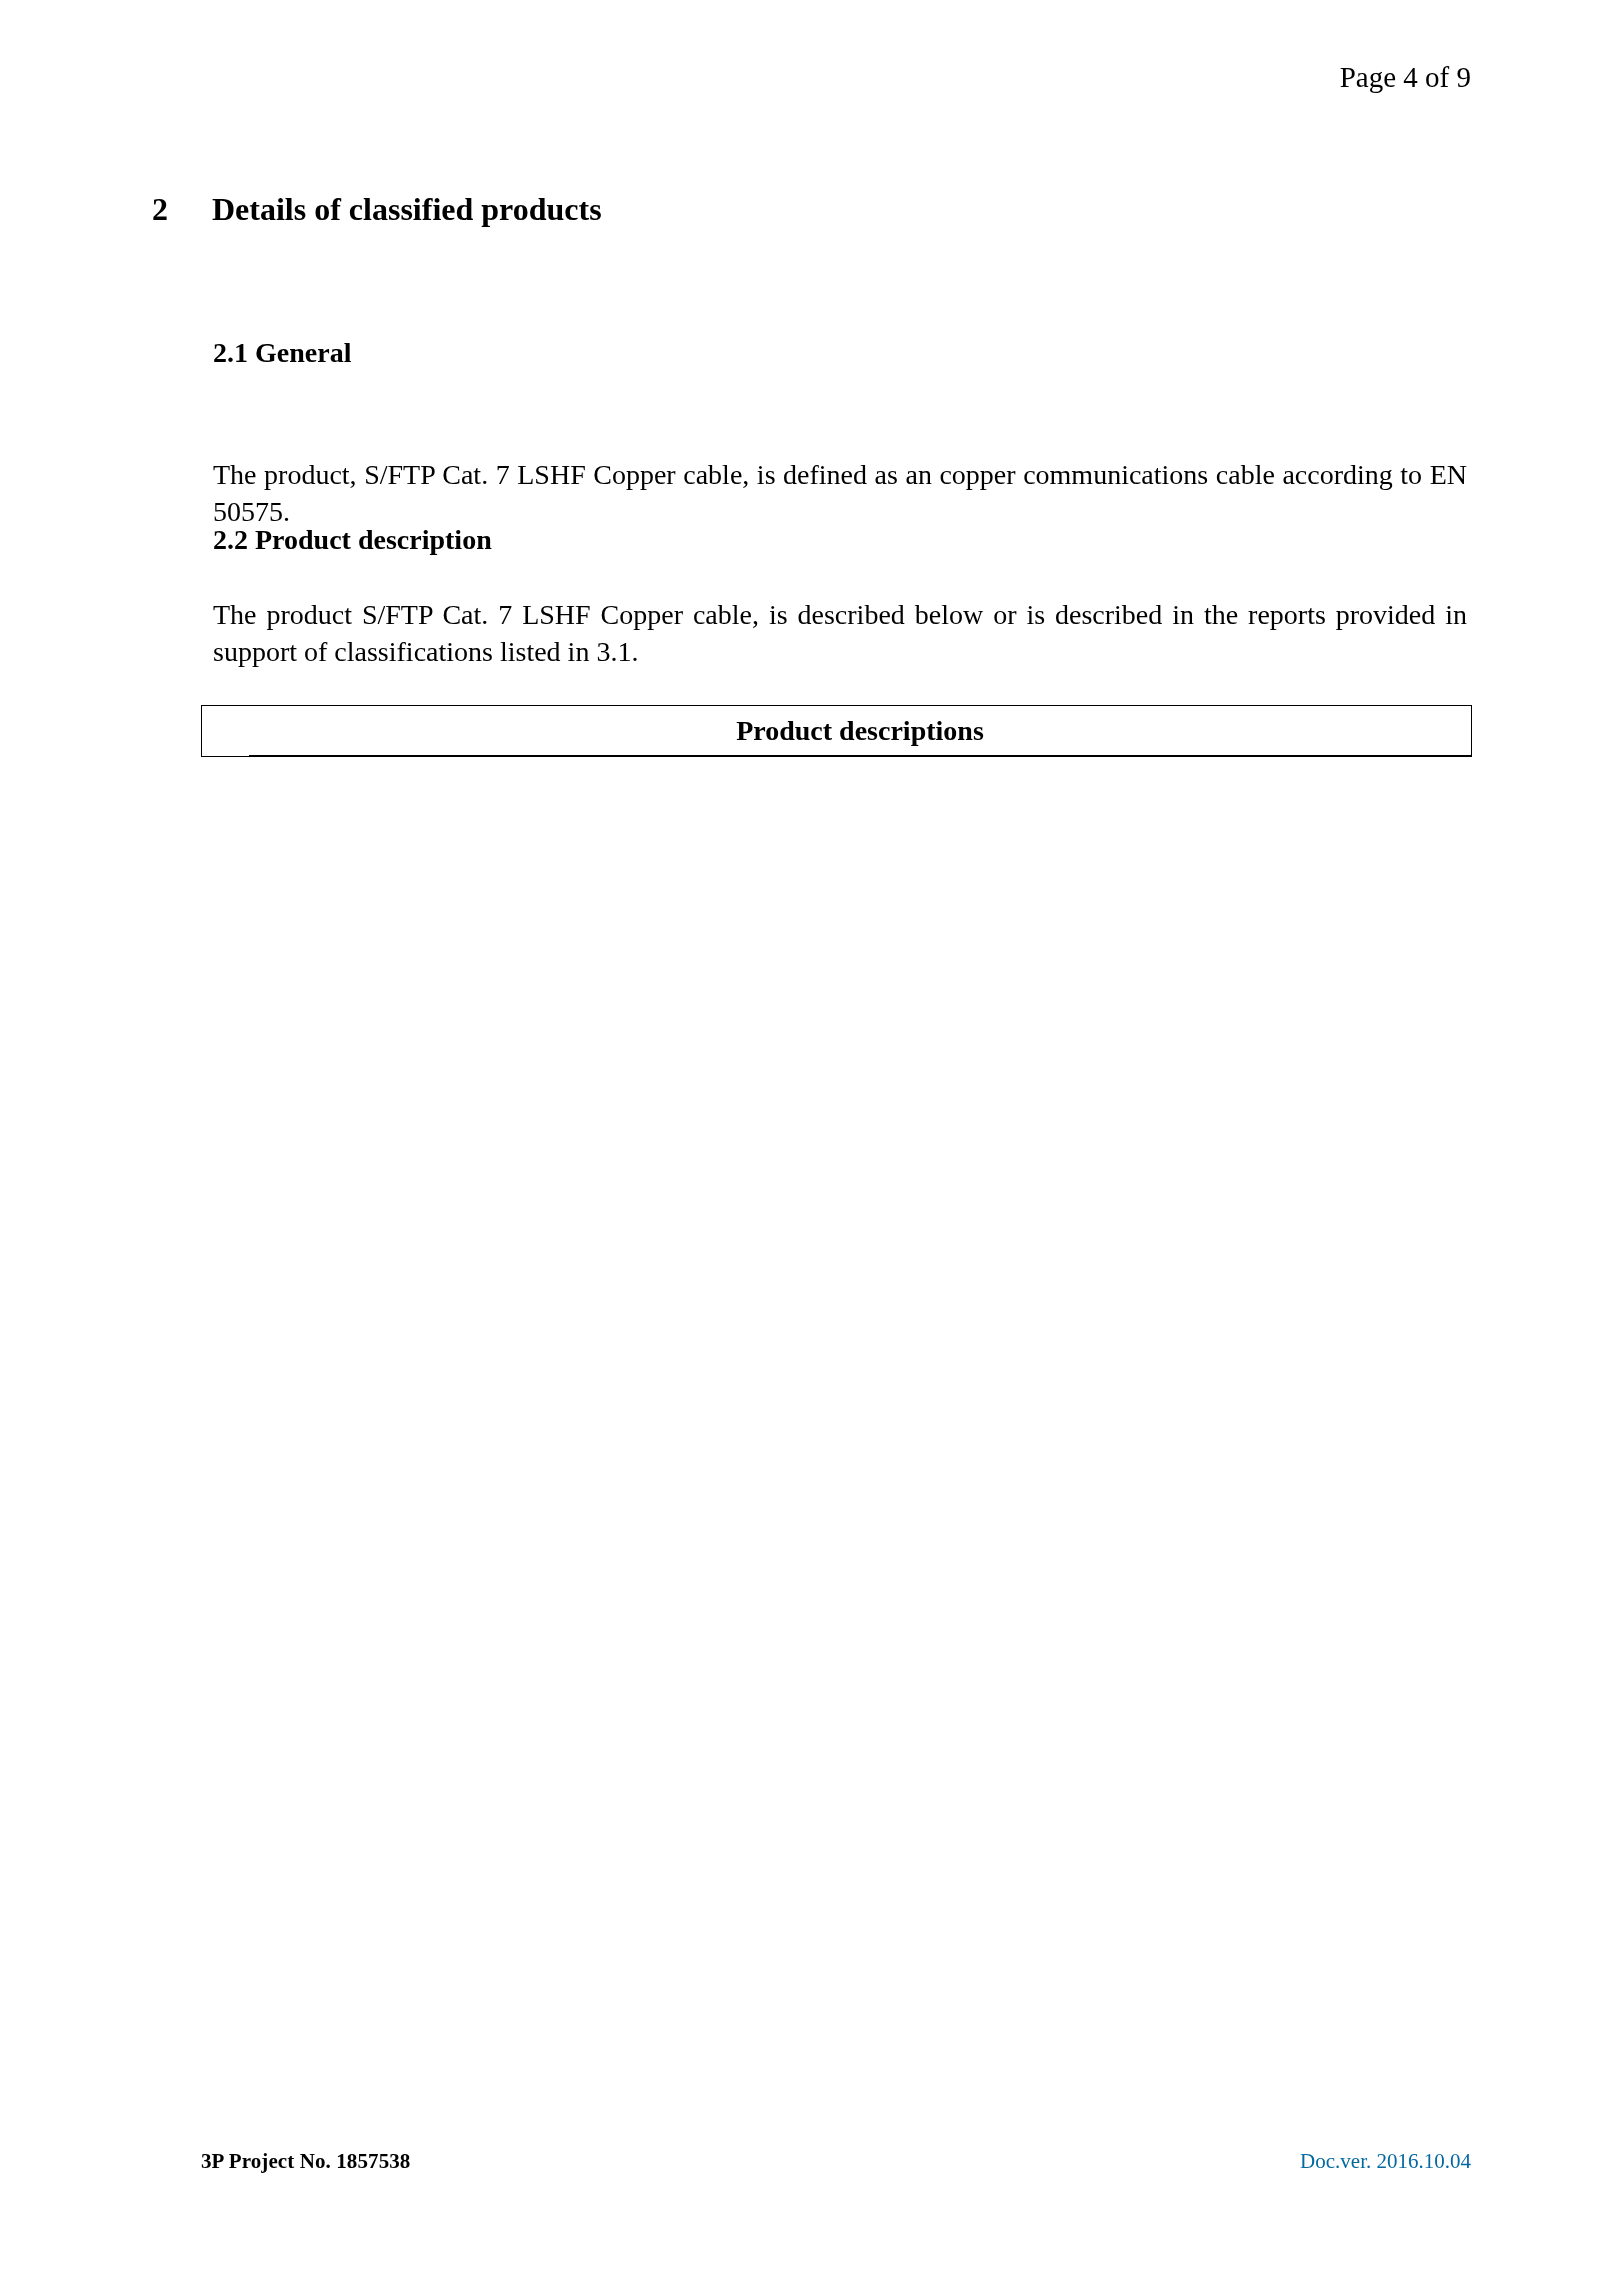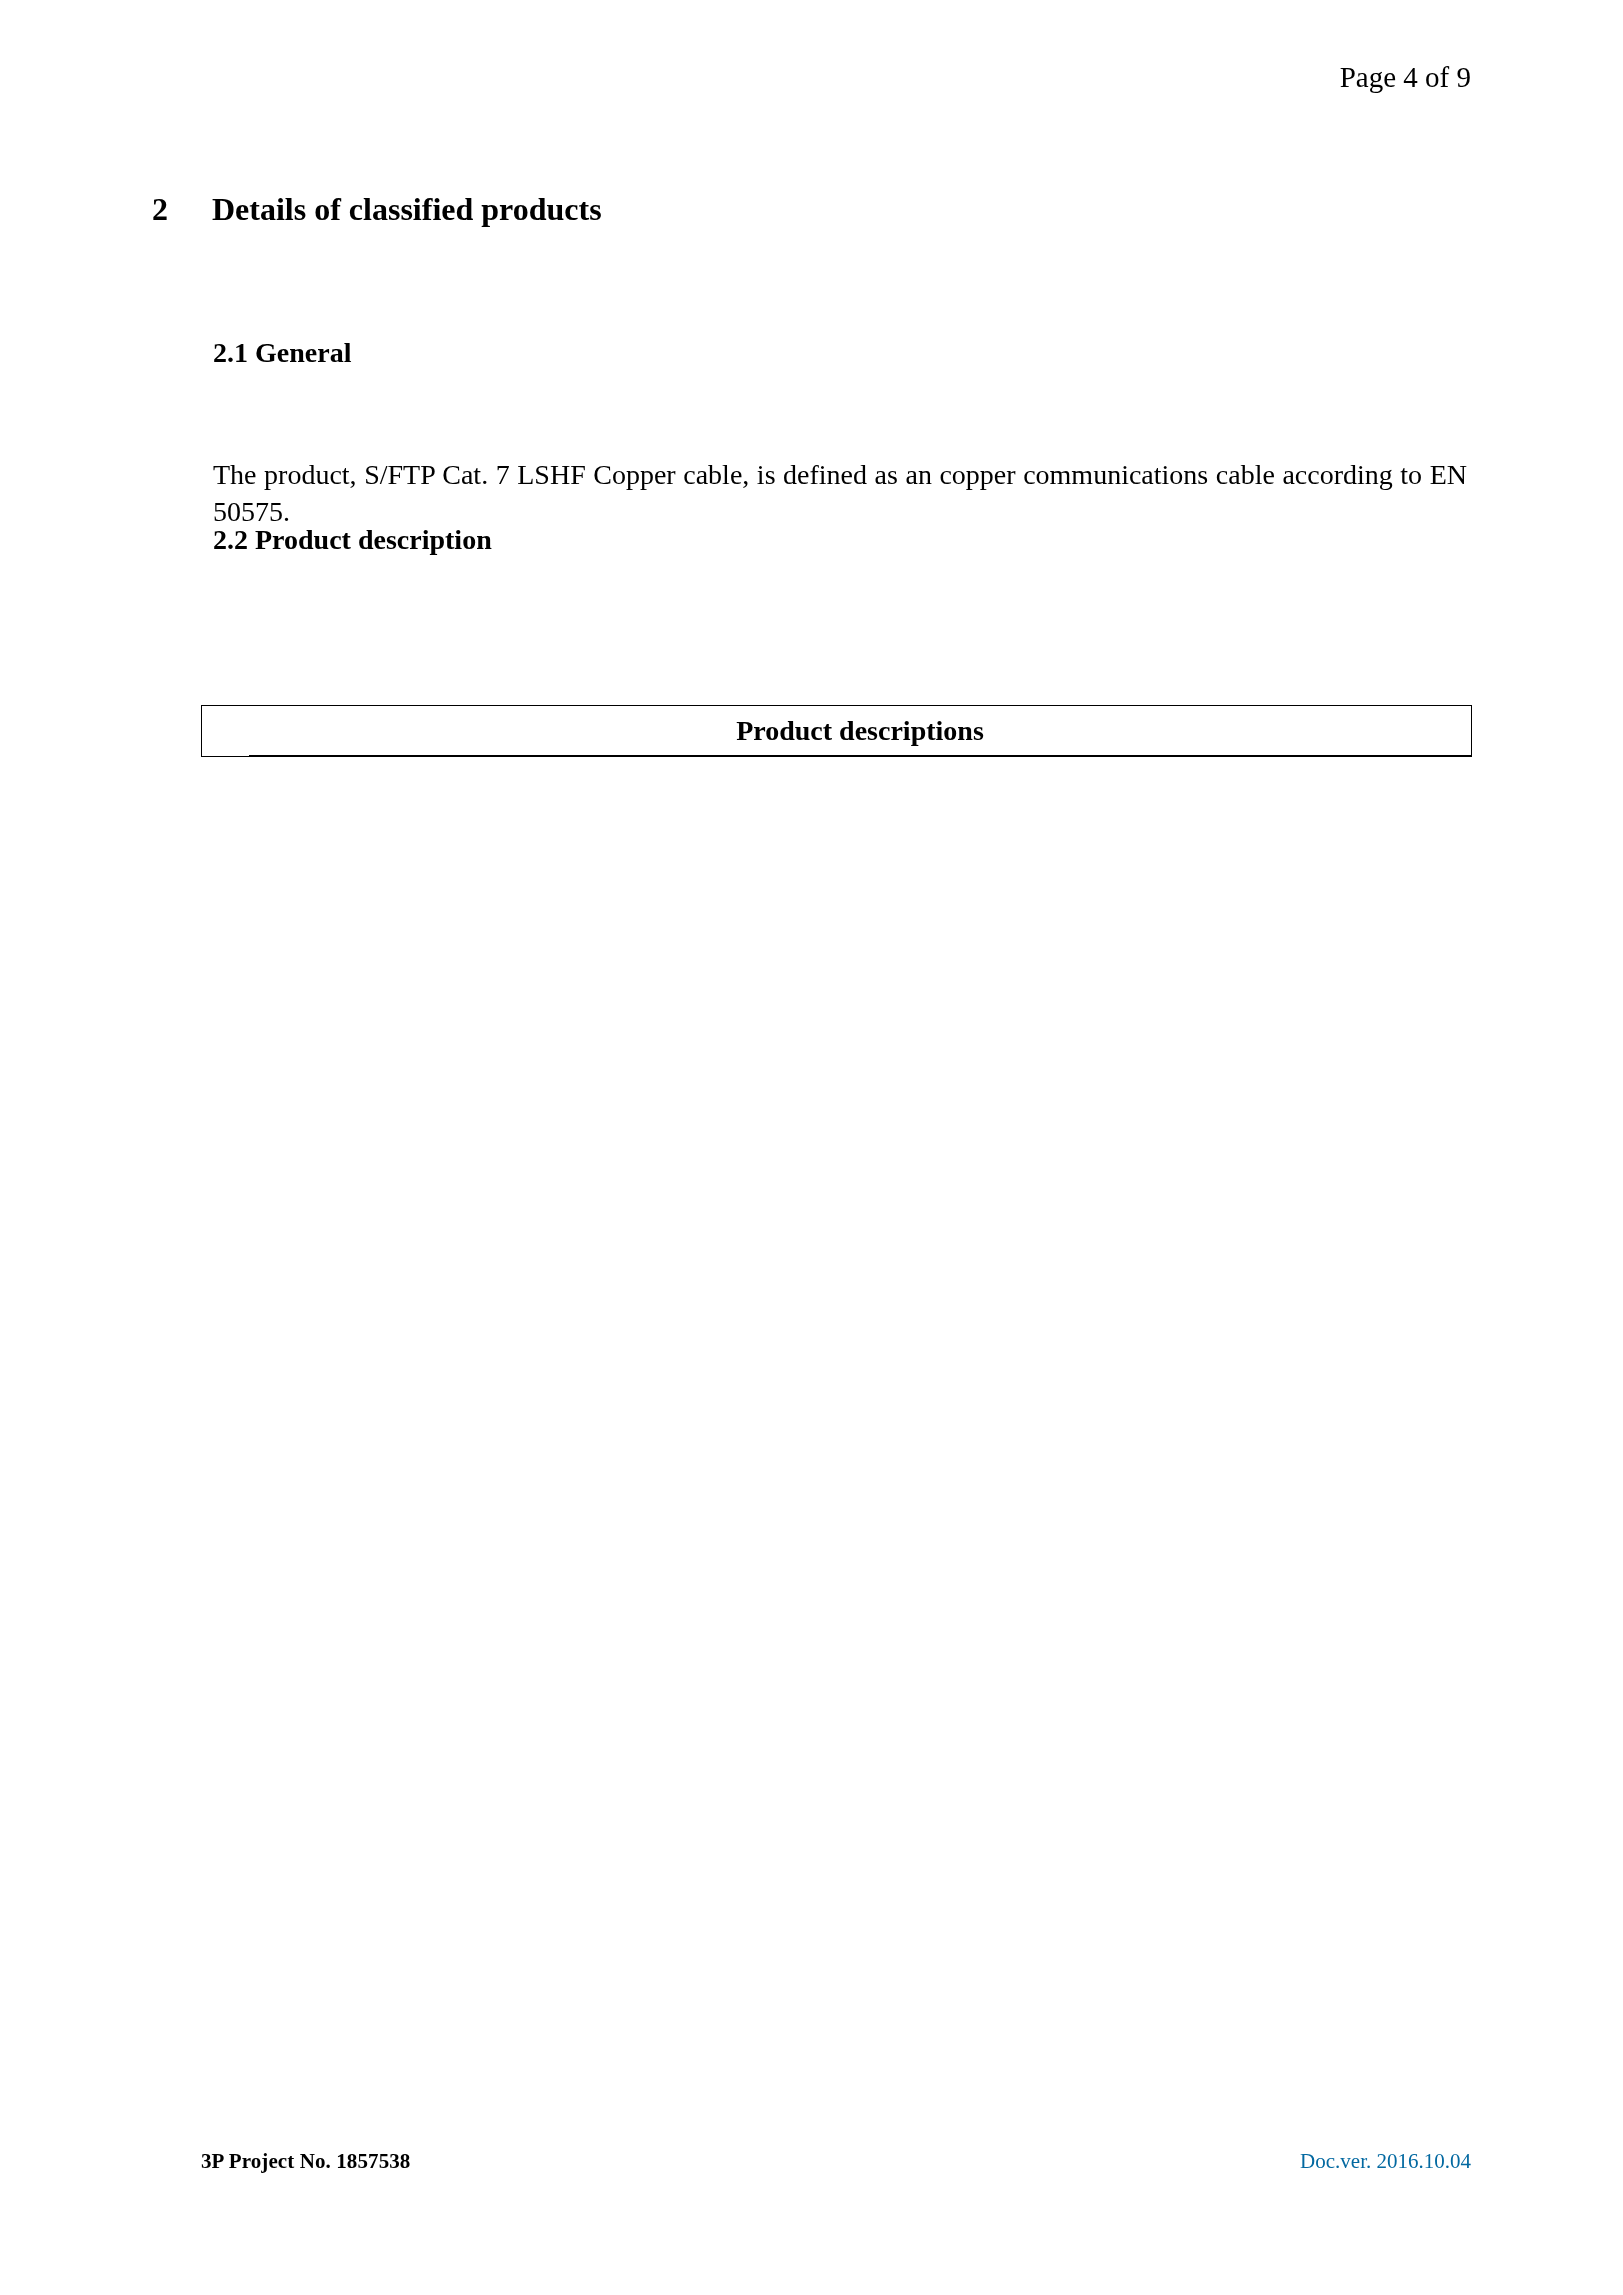--- a/index.html
+++ b/index.html
@@ -117,20 +117,21 @@
     <span class="num">2</span>
     <span class="ttl">Details of classified products</span>
   </div>
 
   <div class="sub-heading" id="sub-general">2.1 General</div>
 
   <div class="body-par" id="par-general">The product, S/FTP Cat. 7 LSHF Copper cable, is defined as an copper communications cable according to EN 50575.</div>
 
   <div class="sub-heading" id="sub-product">2.2 Product description</div>
 
+  <div class="body-par" id="par-product">The product S/FTP Cat. 7 LSHF Copper cable, is described below or is described in the reports provided in support of classifications listed in 3.1.</div>
 
   <div class="table-wrap">
     <div class="table-head">Product descriptions</div>
   </div>
 
   <div class="footer">
     <div class="left">3P Project No. 1857538</div>
     <div class="right">Doc.ver. 2016.10.04</div>
   </div>
 

